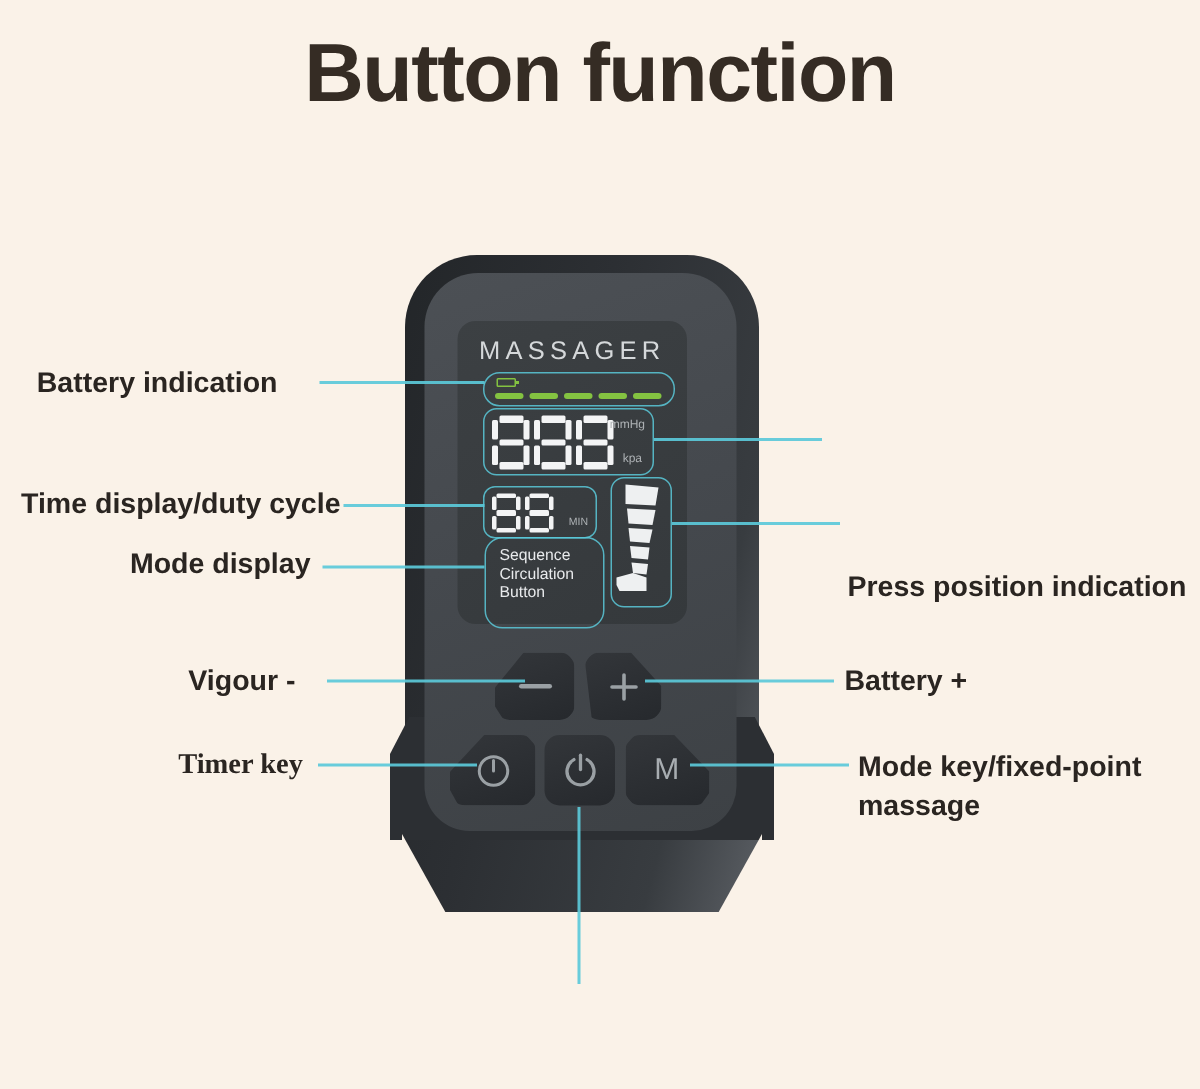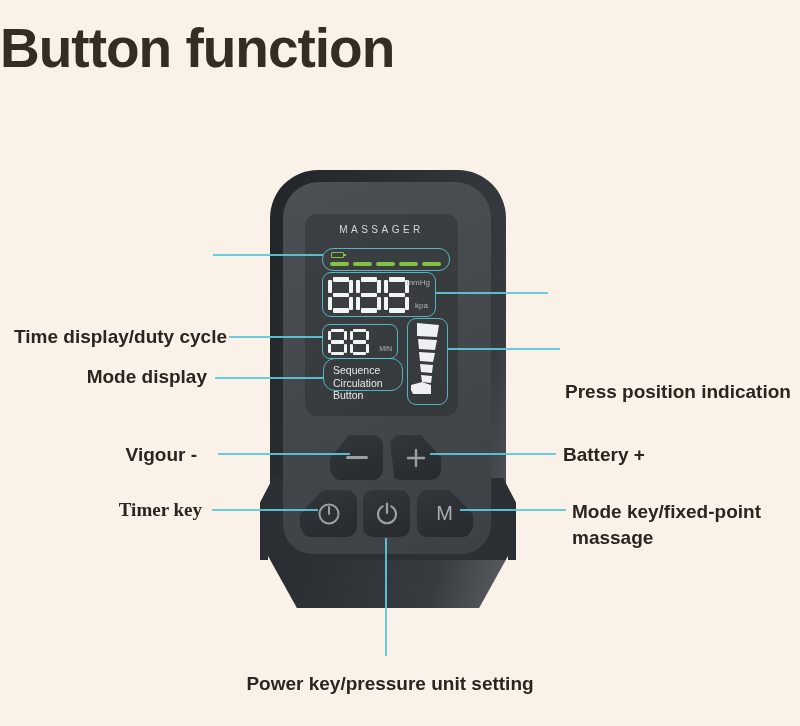--- a/index.html
+++ b/index.html
@@ -4,51 +4,51 @@
 <style>
   :root{
     --bg:#faf2e8; --accent:#5bc9d9; --green:#84c341; --ink:#2a2521; --title-ink:#352c24;
     --lcd-white:#f3f4f5; --glyph:#9aa0a4;
   }
   *{margin:0;padding:0;box-sizing:border-box;}
   html,body{background:var(--bg);}
   .stage{position:relative;width:800px;height:726px;background:var(--bg);overflow:hidden;
          font-family:"Liberation Sans", sans-serif;}
 
-  .title{position:absolute;left:0;top:16px;width:800px;
+  .title{position:absolute;left:0;top:16px;width:800px;text-align:center;
          font-size:55px;font-weight:700;letter-spacing:-1px;color:var(--title-ink);}
 
   
   .body{position:absolute;left:270px;top:170px;width:236px;height:438px;
         border-radius:48px 48px 20px 20px;
         background:linear-gradient(105deg,#232629 0%,#2c2f33 40%,#383c40 78%,#55595e 96%,#66696e 100%);}
   .wing{position:absolute;left:260px;top:478px;width:256px;height:82px;background:#2c2f33;
         clip-path:polygon(0 30%,5% 0,95% 0,100% 30%,100% 100%,0 100%);}
   .cut{position:absolute;width:30px;height:54px;background:var(--bg);top:556px;}
   .cut.l{left:268px;clip-path:polygon(0 0,100% 100%,0 100%);}
   .cut.r{left:478px;clip-path:polygon(100% 0,100% 100%,0 100%);}
   .face{position:absolute;left:283px;top:182px;width:208px;height:372px;
         border-radius:36px 36px 30px 30px;
         background:linear-gradient(160deg,#4c5055 0%,#45494e 45%,#3d4145 100%);}
   .screen{position:absolute;left:305px;top:214px;width:153px;height:202px;
           border-radius:12px;background:linear-gradient(150deg,#3c4043,#35393c);}
 
   .brand{position:absolute;left:0;top:10px;width:100%;text-align:center;
-         font-size:10px;letter-spacing:3.5px;color:#d5d8da;font-weight:400;}
+         font-size:17px;letter-spacing:3.5px;color:#d5d8da;font-weight:400;}
 
   .tealbox{position:absolute;border:1.5px solid rgba(91,201,217,.85);background:transparent;}
   .batt-box{left:17px;top:34px;width:128px;height:23px;border-radius:11px;}
   .batt-ico{position:absolute;left:8px;top:3px;width:13px;height:6px;border:1px solid var(--green);border-radius:1px;}
   .batt-ico:after{content:"";position:absolute;right:-3px;top:1px;width:2px;height:2px;background:var(--green);}
   .dashes{position:absolute;left:7px;top:13px;display:flex;gap:4px;}
   .dash{display:inline-block;width:19px;height:4px;border-radius:2px;background:var(--green);}
 
   .press-box{left:17px;top:58px;width:114px;height:45px;border-radius:9px;}
   .time-box{left:17px;top:110px;width:76px;height:35px;border-radius:8px;}
-  .mode-box{left:18px;top:144px;width:80px;height:33px;border-radius:12px;}
+  .mode-box{left:18px;top:144px;width:80px;height:61px;border-radius:12px;}
   .leg-box{left:102px;top:104px;width:41px;height:87px;border-radius:9px;}
 
   .digits{position:absolute;display:flex;gap:3px;}
   .p-digits{left:5px;top:4px;--dw:25px;--dh:36px;}
   .t-digits{left:5px;top:4px;--dw:19px;--dh:26px;}
   .seg{position:relative;display:inline-block;width:var(--dw);height:var(--dh);}
   .sg{position:absolute;background:var(--lcd-white);border-radius:1px;}
   .sg.a{left:18%;right:18%;top:0;height:13%;}
   .sg.g{left:18%;right:18%;top:44%;height:12%;}
   .sg.d{left:18%;right:18%;bottom:0;height:13%;}
@@ -227,22 +227,22 @@
   <div class="aline" style="left:229px;top:336px;width:94px;"></div>
   <div class="aline" style="left:215px;top:377px;width:108px;"></div>
   <div class="aline" style="left:218px;top:453px;width:132px;"></div>
   <div class="aline" style="left:212px;top:509px;width:106px;"></div>
   <div class="aline" style="left:436px;top:292px;width:112px;"></div>
   <div class="aline" style="left:448px;top:348px;width:112px;"></div>
   <div class="aline" style="left:430px;top:453px;width:126px;"></div>
   <div class="aline" style="left:460px;top:509px;width:106px;"></div>
   <div class="vline" style="left:385px;top:538px;height:118px;"></div>
 
+  <div class="lab" style="right:615px;top:245px;">Battery indication</div>
   <div class="lab" style="right:593px;top:366px;">Mode display</div>
   <div class="lab" style="right:573px;top:326px;">Time display/duty cycle</div>
   <div class="lab" style="right:603px;top:444px;">Vigour -</div>
   <div class="lab" style="right:598px;top:499px;font-family:Liberation Serif, serif;">Timer key</div>
   <div class="lab" style="left:565px;top:338px;margin-top:43px;">Press position indication</div>
   <div class="lab" style="left:563px;top:444px;">Battery +</div>
   <div class="lab wrap" style="left:572px;top:499px;width:206px;">Mode key/fixed-point massage</div>
-  <div class="lab center" style="left:240px;top:673px;width:300px;">Power key/pressure unit setting</div>
 
 </div>
 
 </body></html>

